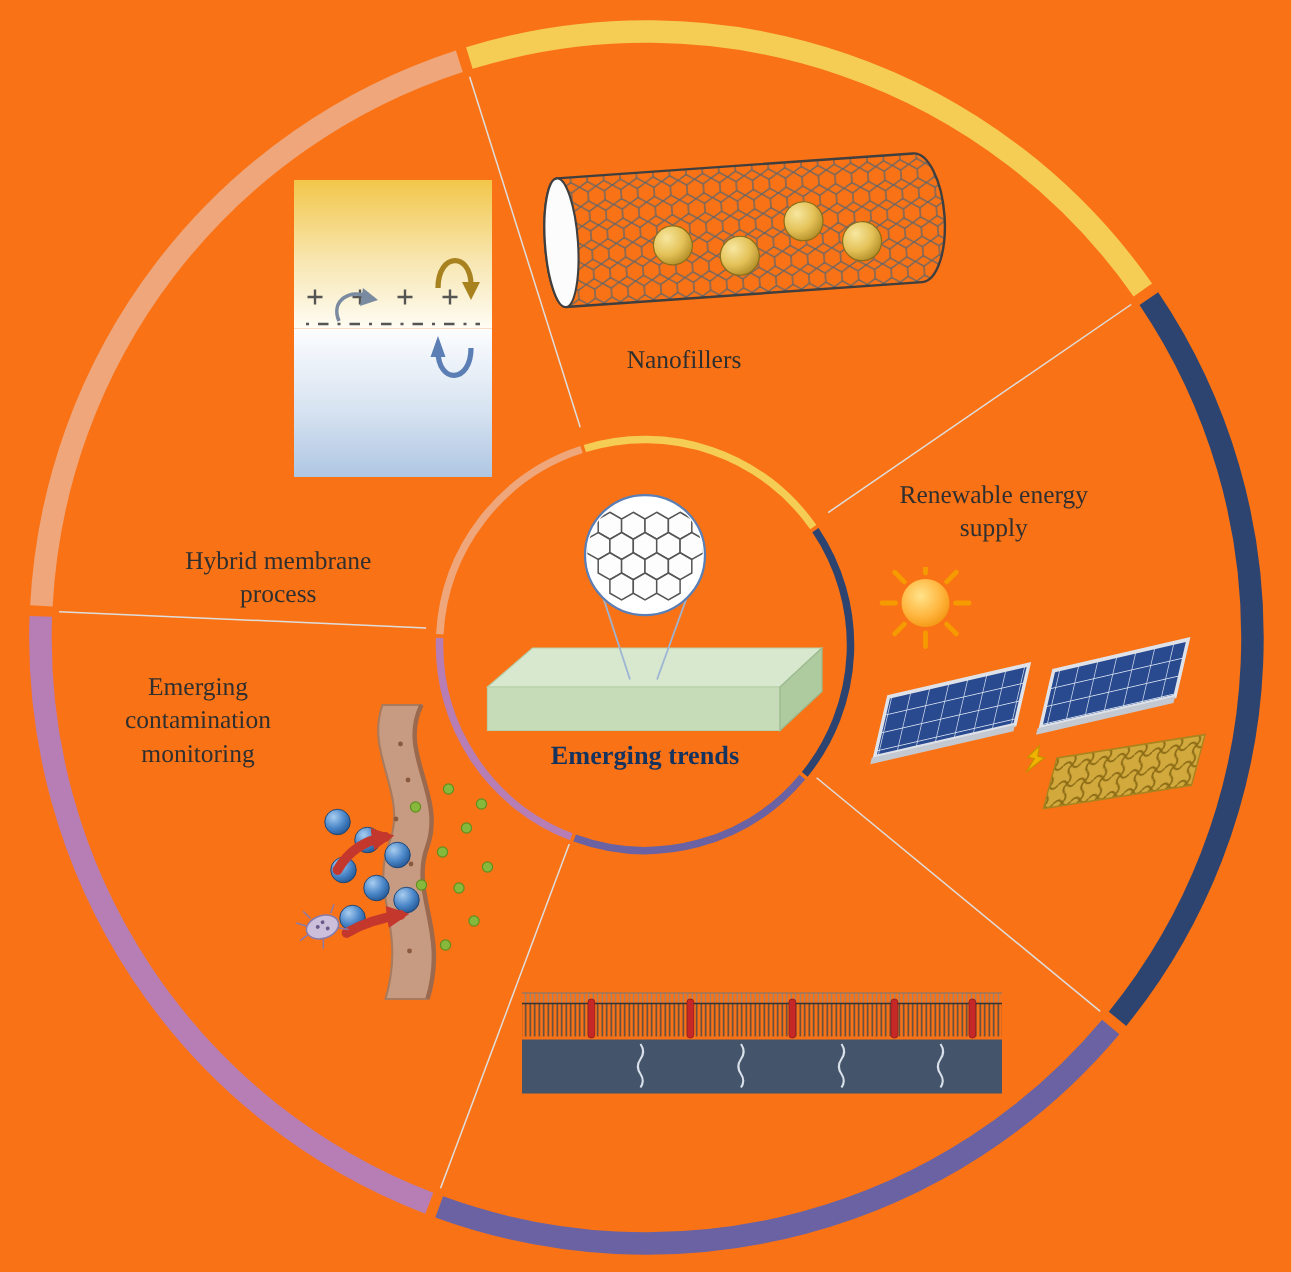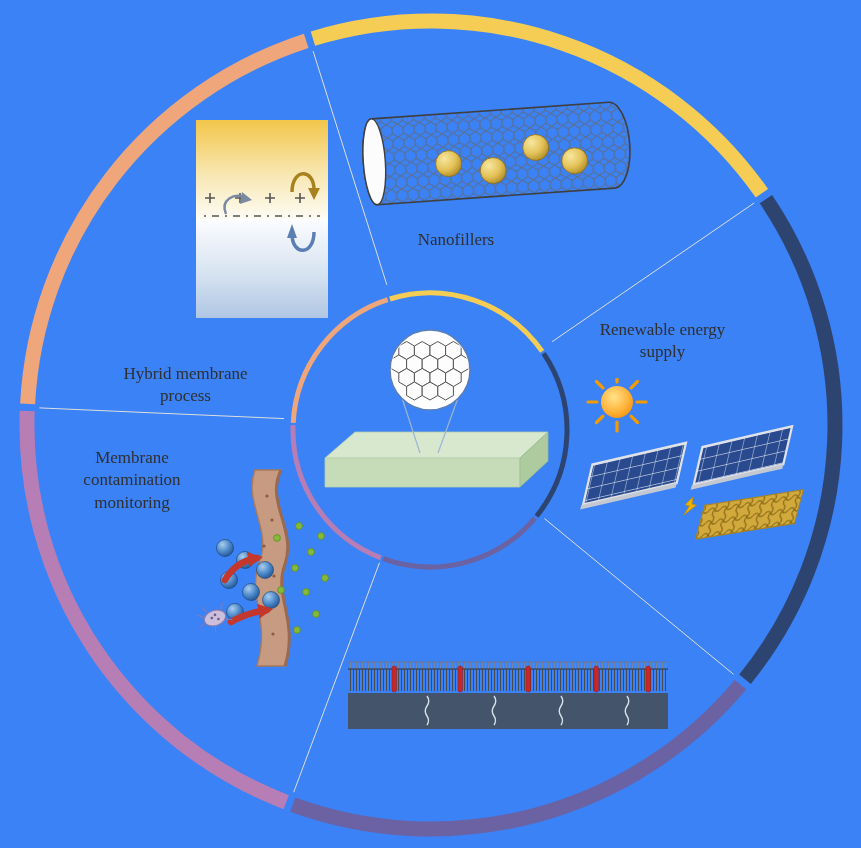--- a/index.html
+++ b/index.html
@@ -1,16 +1,16 @@
 <!DOCTYPE html>
 <html><head>
 <meta charset="utf-8">
 <style>
   html,body{margin:0;padding:0;background:#ffffff;}
-  .stage{position:relative;width:861px;height:848px;background:#3b82f6;overflow:hidden;
+  .stage{position:relative;width:861px;height:848px;background:#f97316;overflow:hidden;
          font-family:"Liberation Serif",serif;}
   .abs{position:absolute;}
   #ring-svg{position:absolute;left:0;top:0;}
   .label{position:absolute;font-size:17px;color:#2f2f2f;text-align:center;
          white-space:pre-line;line-height:1.32;}
   .title{position:absolute;font-size:17.5px;font-weight:bold;color:#15335f;
          text-align:center;white-space:pre-line;}
   #label-nanofillers{left:356px;top:229px;width:200px;}
   #label-renewable{left:560px;top:319px;width:205px;}
   #label-hybrid{left:78px;top:363px;width:215px;}
@@ -264,17 +264,18 @@
         <use href="#hexcell" x="138" y="99"></use>
       <use href="#hexcell" x="153.6" y="99"></use>
     </g>
   </svg>
 
   <div class="label" id="label-nanofillers">Nanofillers</div>
   <div class="label" id="label-renewable">Renewable energy
 supply</div>
   <div class="label" id="label-hybrid">Hybrid membrane
 process</div>
-  <div class="label" id="label-contamination">Membrane
+  <div class="label" id="label-contamination">Emerging
 contamination
 monitoring</div>
+  <div class="title" id="center-title">Emerging trends</div>
 
 </div>
 
 </body></html>

